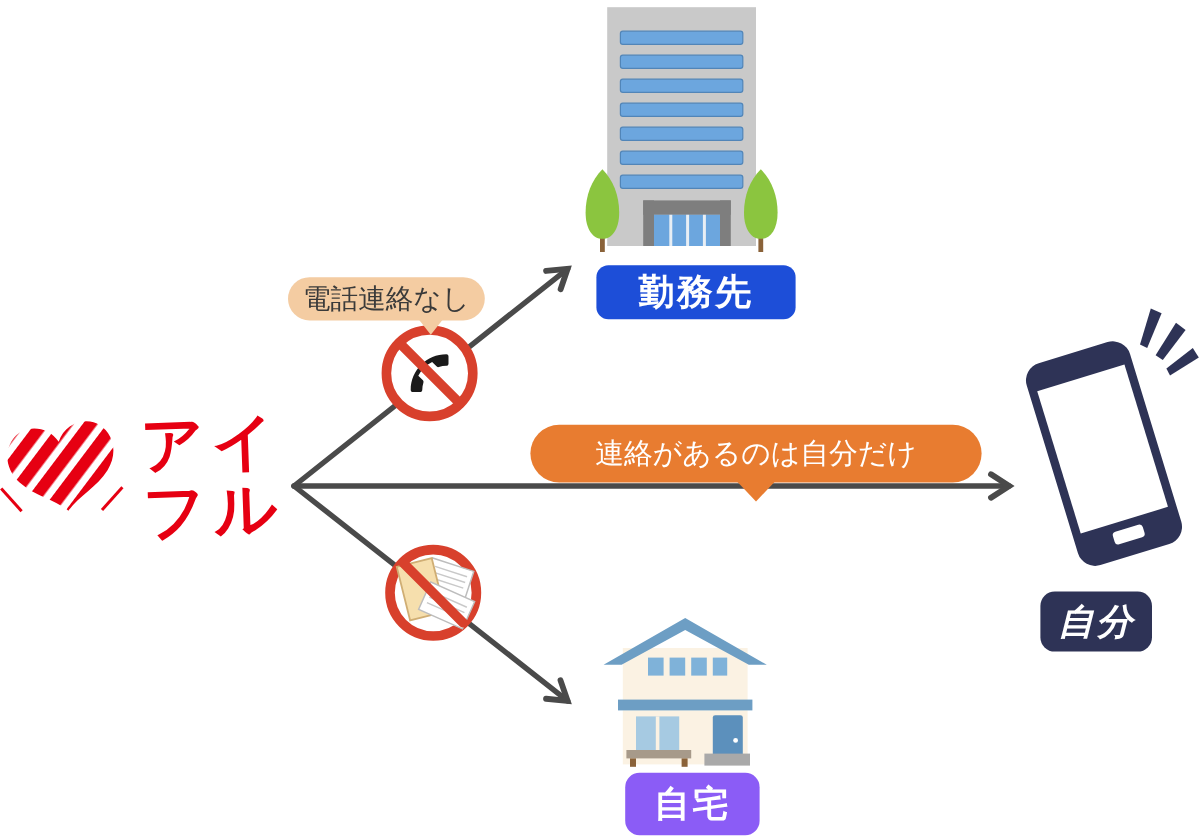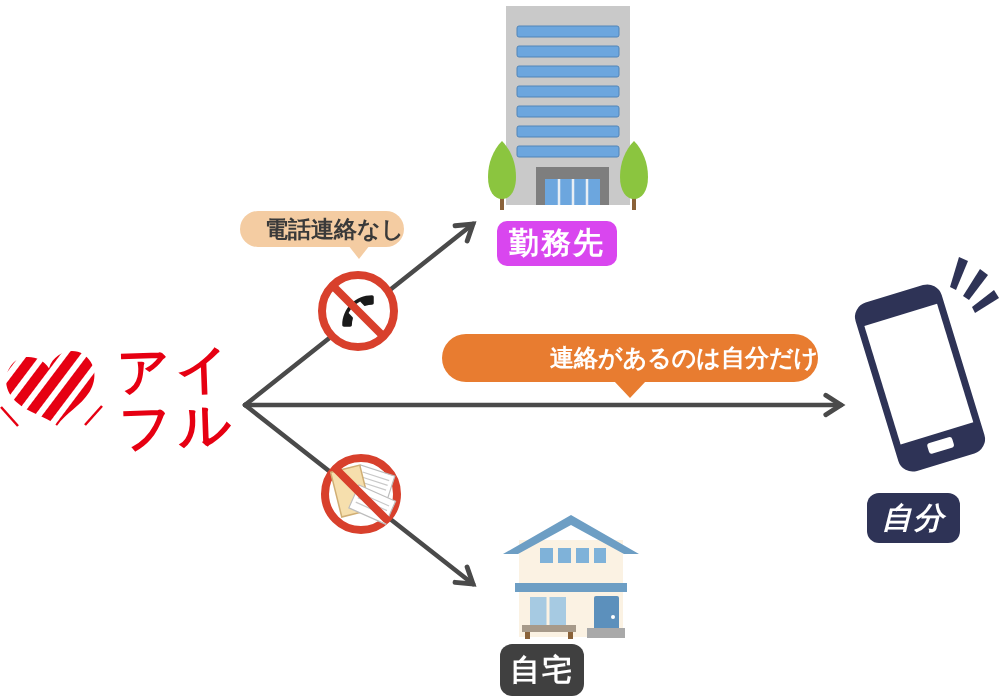--- a/index.html
+++ b/index.html
@@ -9,23 +9,23 @@
   }
   .gfx{position:absolute;left:0;top:0;}
   
   .logo-text{
     position:absolute;left:118px;top:342px;color:#E60012;
     font-weight:900;font-size:52px;line-height:56px;letter-spacing:6px;
     transform:rotate(-2deg);
   }
   
   .bubble{
-    position:absolute;display:flex;align-items:center;justify-content:flex-end;
-    background:#F4CCA2;color:#3A3A3A;font-weight:700;font-size:23px;
-    border-radius:18px;white-space:nowrap;
+    position:absolute;display:flex;align-items:center;justify-content:center;
+    background:#F4CCA2;color:#3A3A3A;font-weight:400;font-size:23px;
+    border-radius:18px;white-space:nowrap;margin-top:20px;
   }
   .bubble .tail{position:absolute;width:0;height:0;}
   .bubble-nophone{left:240px;top:211px;width:164px;height:36px;}
   .bubble-nophone .tail{
     left:108px;top:34px;
     border-left:11px solid transparent;border-right:11px solid transparent;
     border-top:14px solid #F4CCA2;
   }
   .bubble-nomail{left:240px;top:560px;width:161px;height:36px;}
   .bubble-nomail .tail{
@@ -41,22 +41,22 @@
     left:172px;top:47px;
     border-left:16px solid transparent;border-right:16px solid transparent;
     border-top:17px solid #E87C30;
   }
   
   .badge{
     position:absolute;display:flex;align-items:center;justify-content:center;
     color:#ffffff;font-weight:700;font-size:30px;border-radius:10px;
     letter-spacing:2px;white-space:nowrap;
   }
-  .badge-workplace{left:497px;top:221px;width:120px;height:45px;background:#d946ef;}
-  .badge-home{left:500px;top:644px;width:84px;height:52px;background:#404040;border-radius:12px;}
+  .badge-workplace{left:497px;top:221px;width:166px;height:45px;background:#1d4ed8;}
+  .badge-home{left:521px;top:644px;width:112px;height:52px;background:#8b5cf6;border-radius:12px;}
   .badge-self{left:867px;top:493px;width:93px;height:50px;background:#2E3356;border-radius:12px;font-style:italic;}
 </style>
 </head>
 <body>
 
 <div class="canvas">
 
   <svg class="gfx" width="1000" height="700" viewBox="0 0 1000 700">
     <defs>
       <marker id="ah" viewBox="0 0 24 24" markerWidth="26" markerHeight="26" refX="19" refY="12" orient="auto" markerUnits="userSpaceOnUse">

